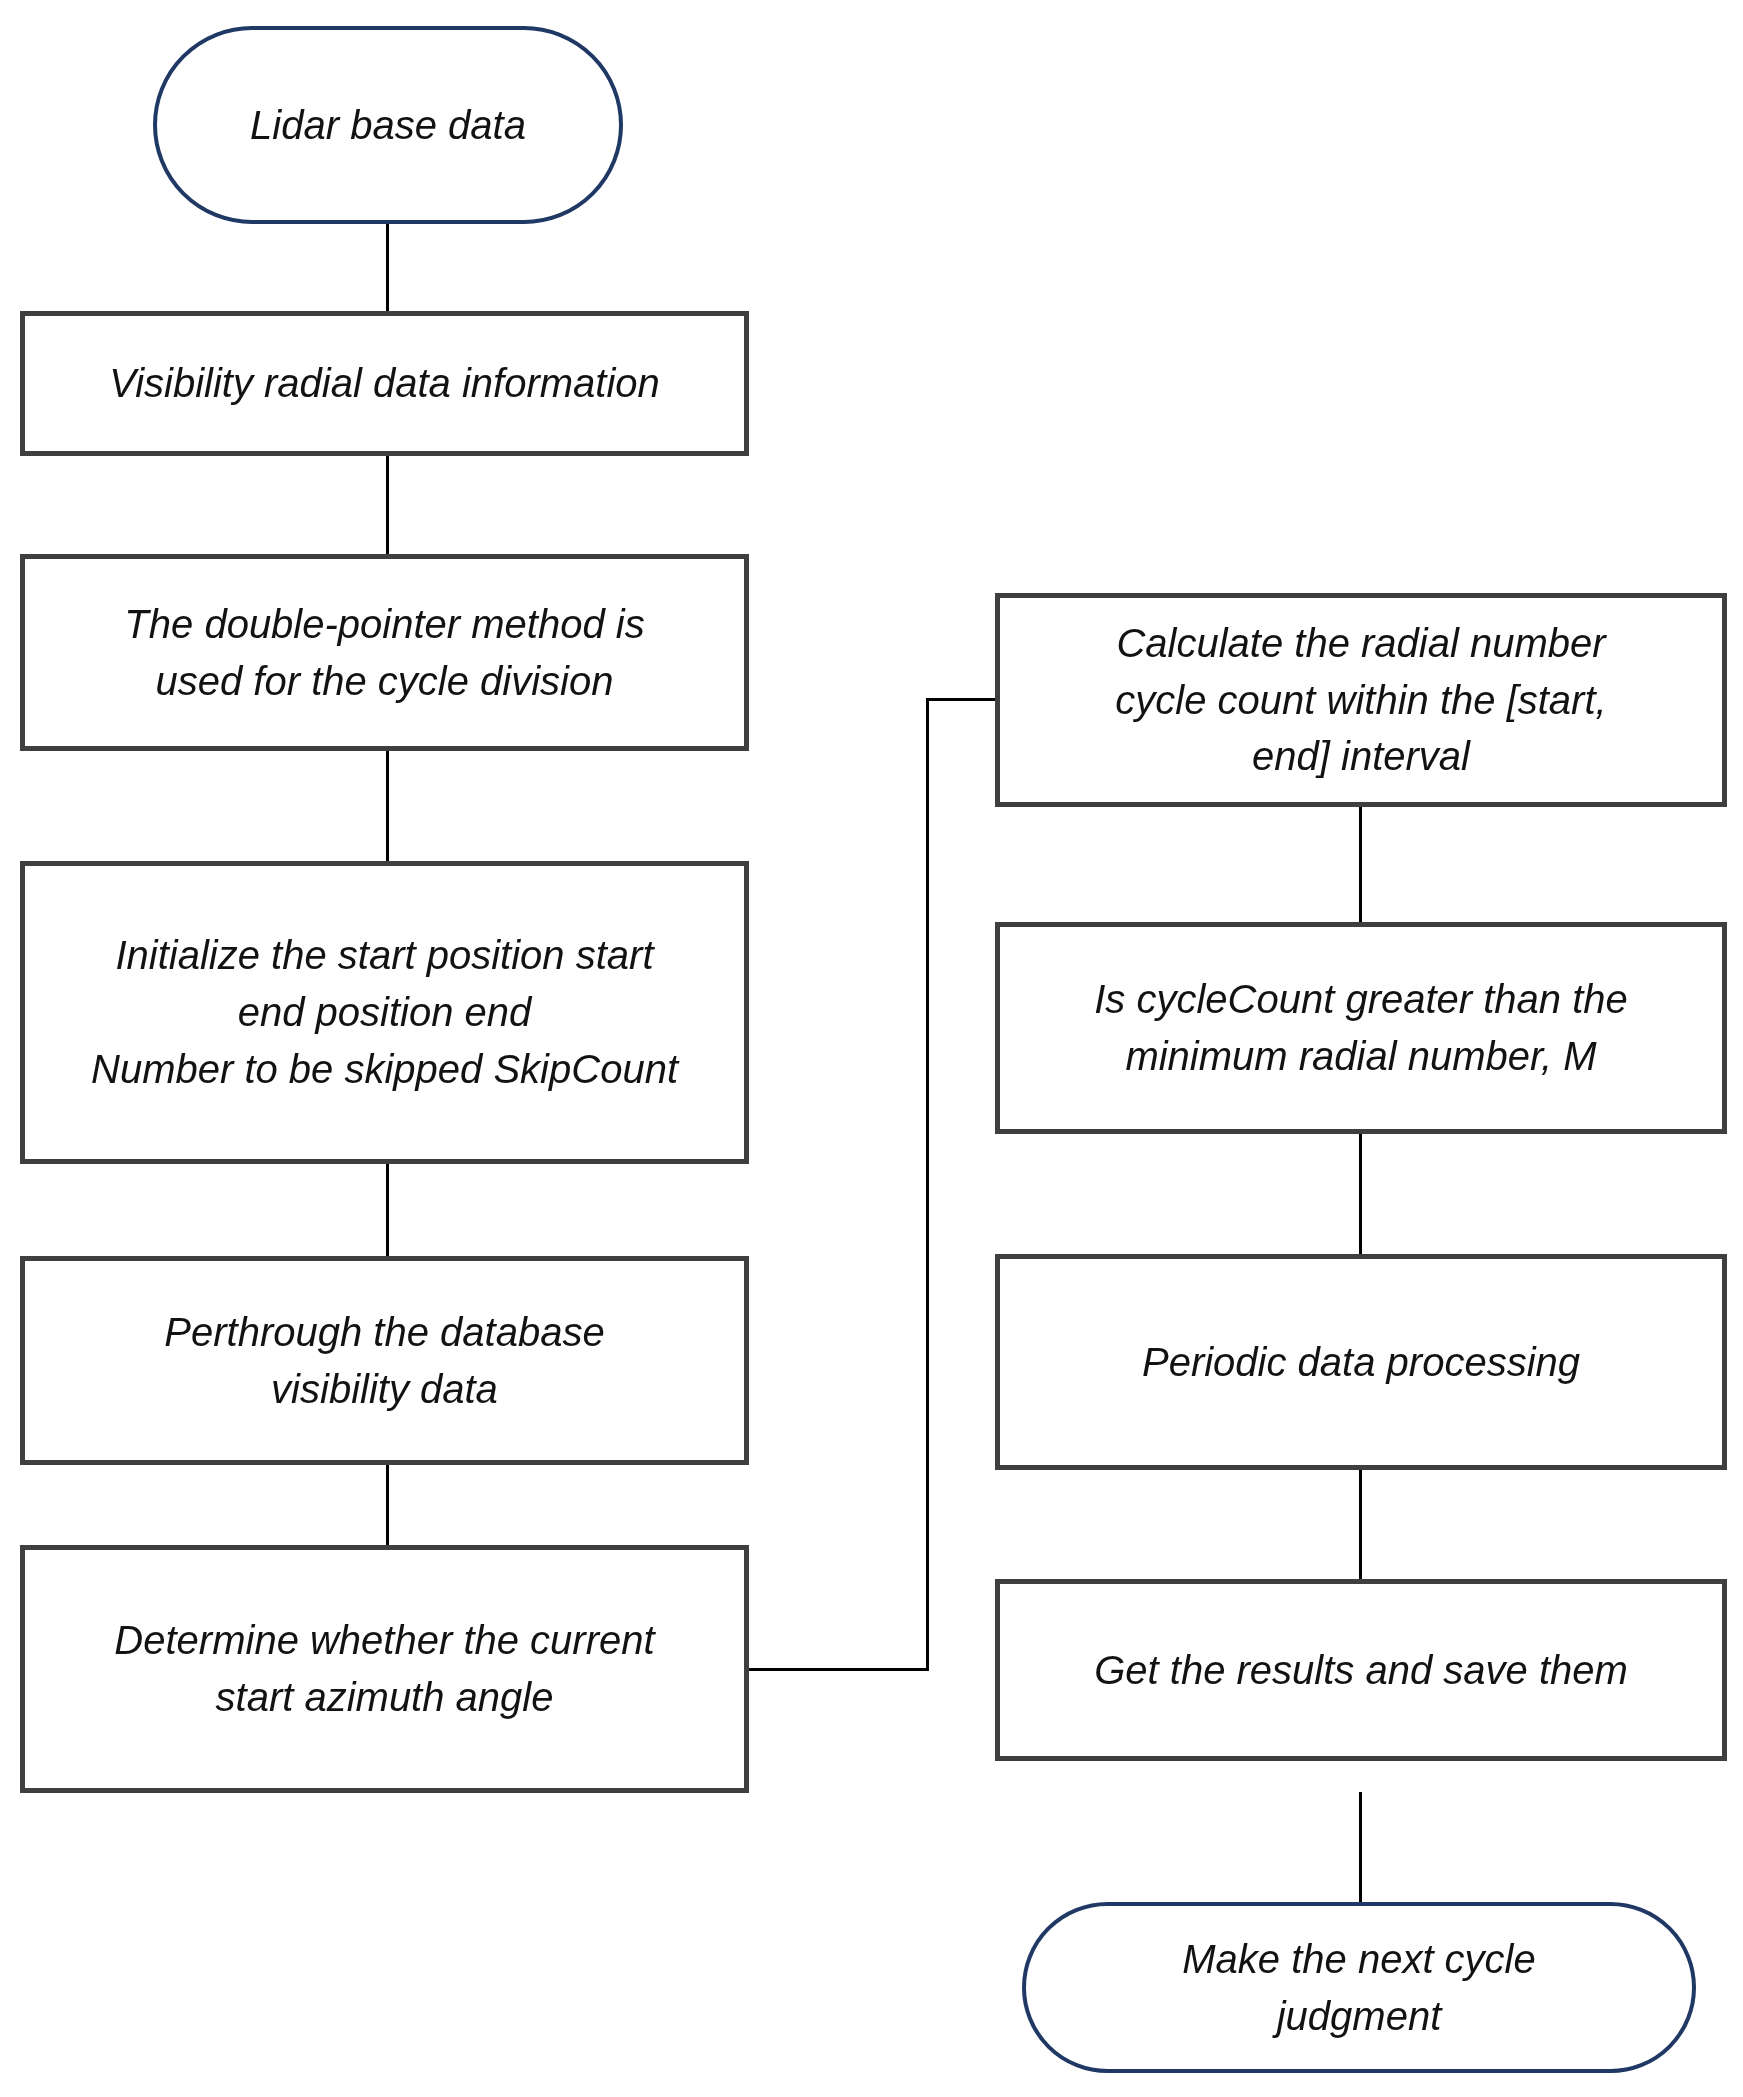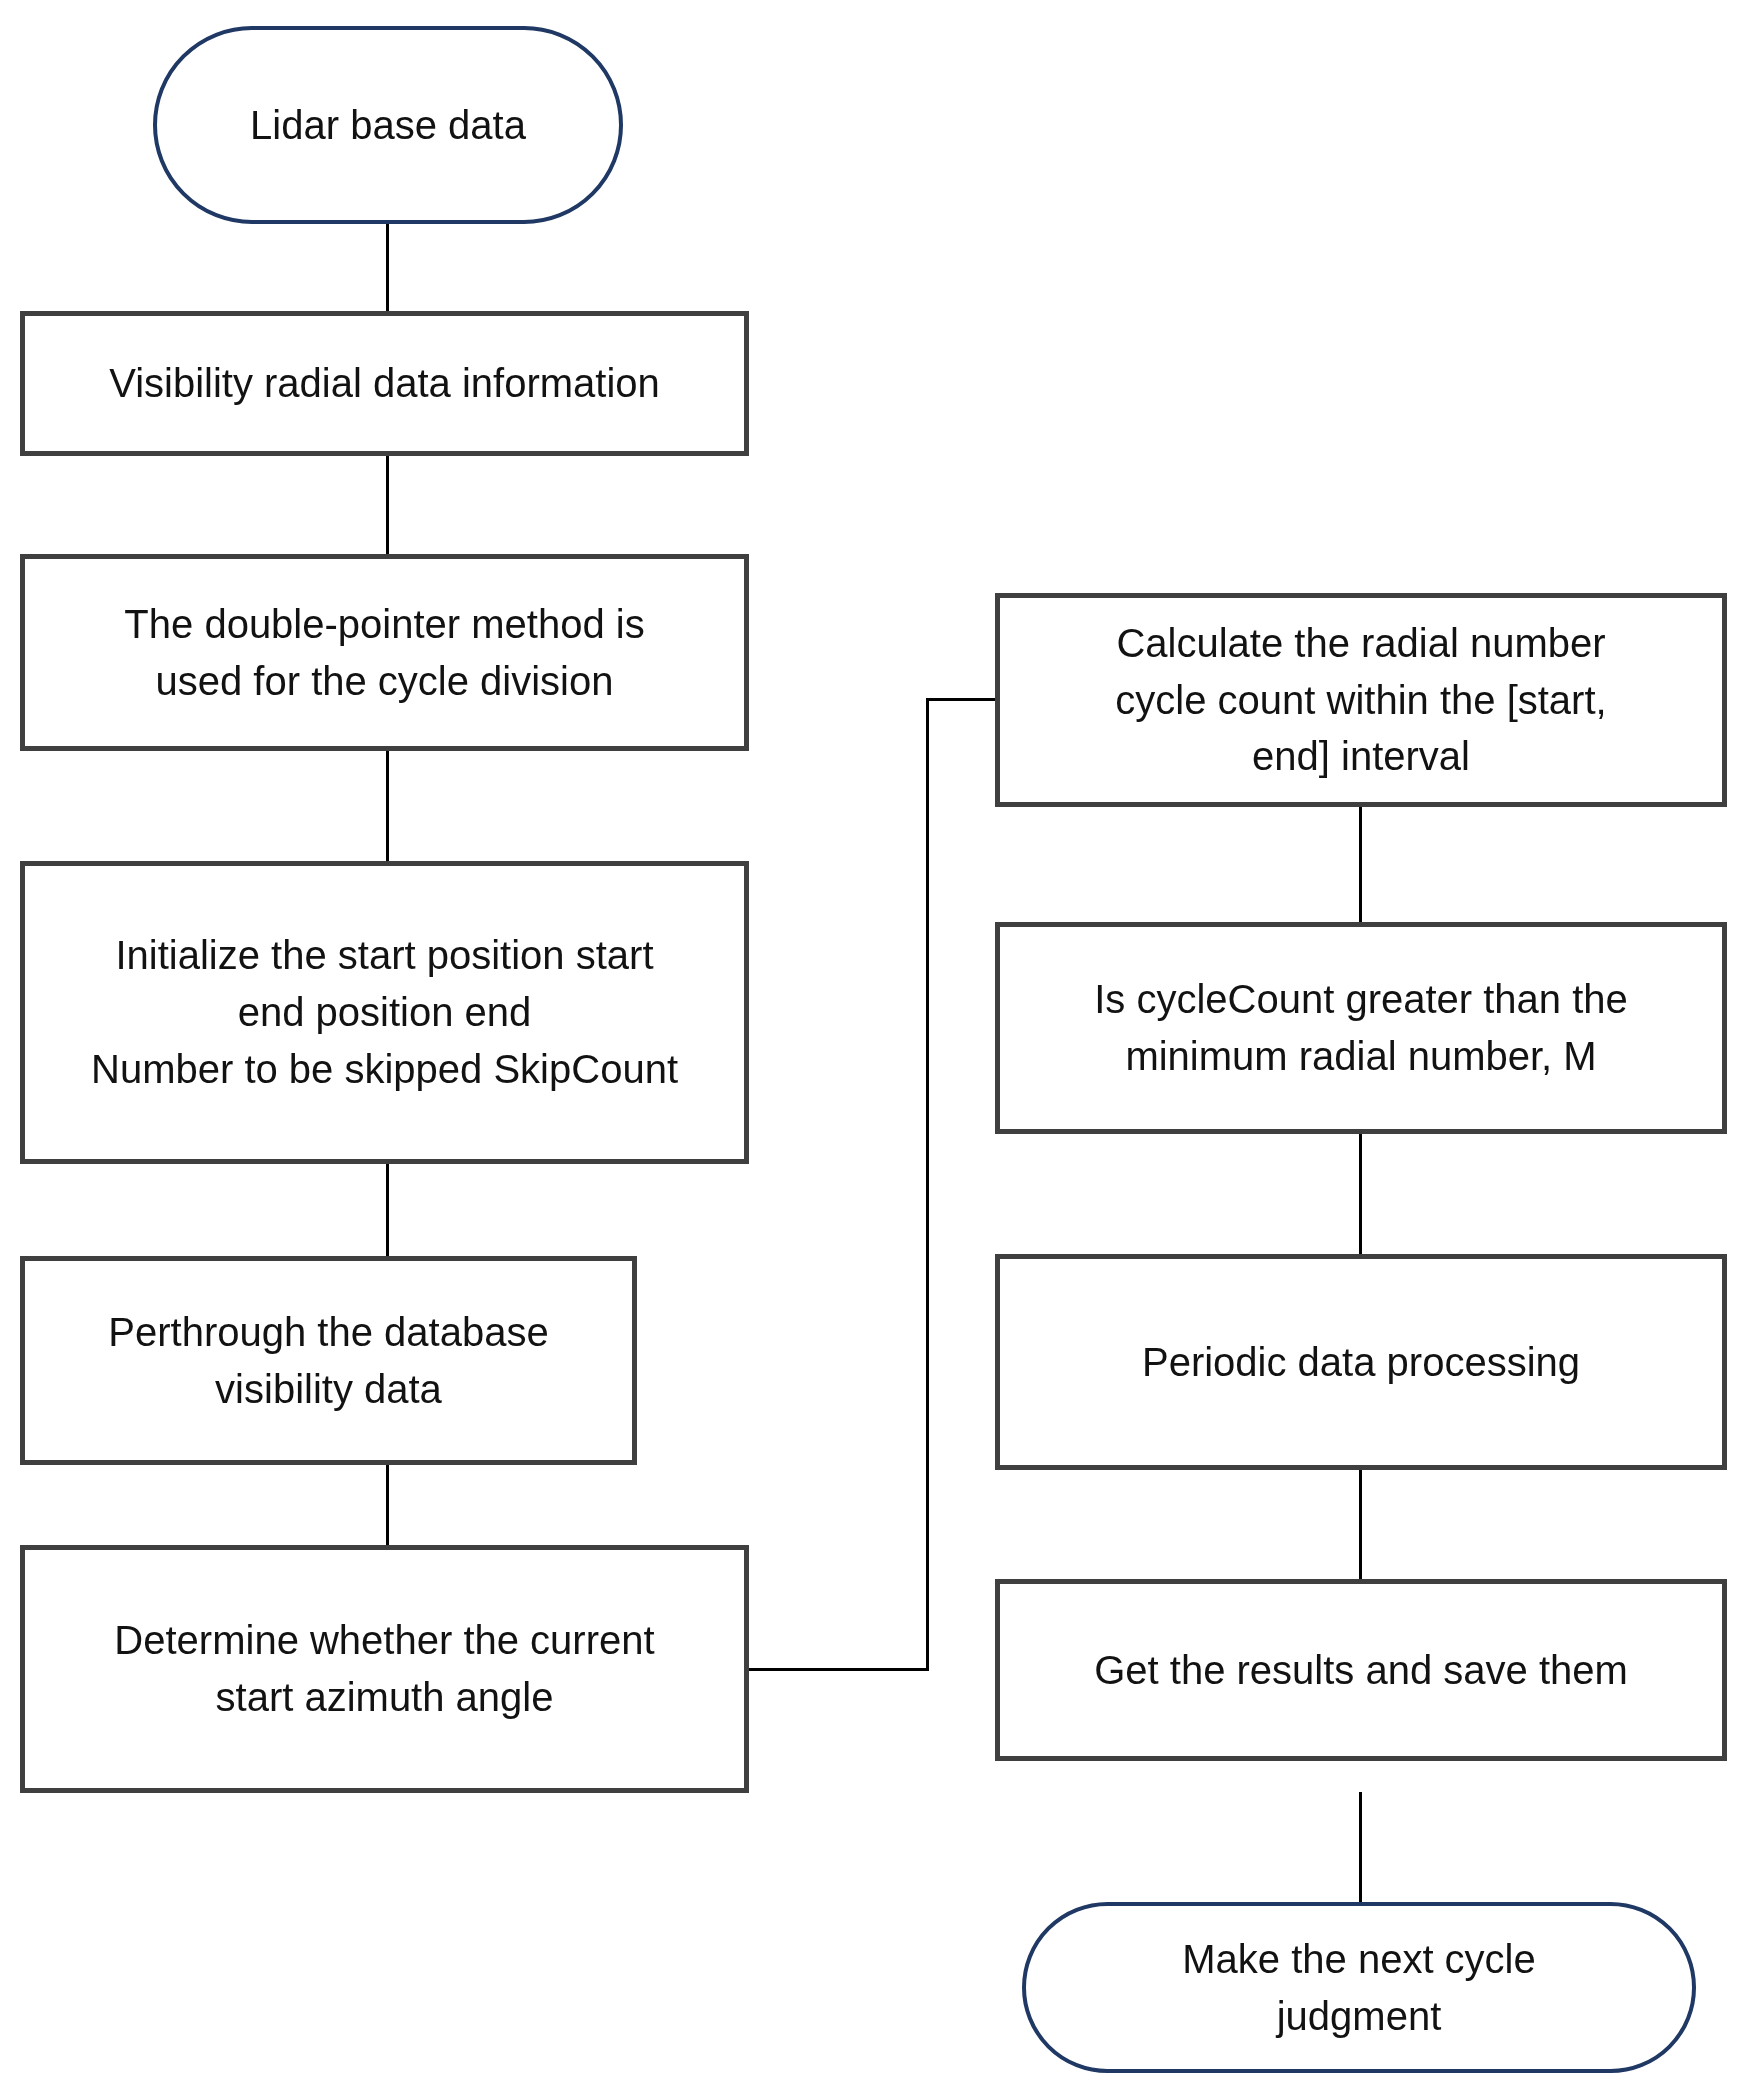--- a/index.html
+++ b/index.html
@@ -10,20 +10,21 @@
     --text:#121212;
   }
   html,body{margin:0;padding:0;background:var(--bg);}
   .canvas{
     position:relative;
     width:1743px;
     height:2097px;
     background:var(--bg);
     font-family:"Liberation Sans", sans-serif;
     color:var(--text);
+    font-style:italic;
   }
   .node{
     position:absolute;
     box-sizing:border-box;
     background:var(--bg);
     display:flex;
     align-items:center;
     justify-content:center;
     text-align:center;
     font-size:40px;
@@ -83,21 +84,21 @@
   </div>
 
   <div class="node process" style="left:20px;top:861px;width:729px;height:303px">
     <div class="label">
       <span class="line">Initialize the start position start</span>
       <span class="line">end position end</span>
       <span class="line">Number to be skipped SkipCount</span>
     </div>
   </div>
 
-  <div class="node process" style="left:20px;top:1256px;width:617px;height:209px">
+  <div class="node process" style="left:20px;top:1256px;width:729px;height:209px">
     <div class="label">
       <span class="line">Perthrough the database</span>
       <span class="line">visibility data</span>
     </div>
   </div>
 
   <div class="node process" style="left:20px;top:1545px;width:729px;height:248px">
     <div class="label">
       <span class="line">Determine whether the current</span>
       <span class="line">start azimuth angle</span>

